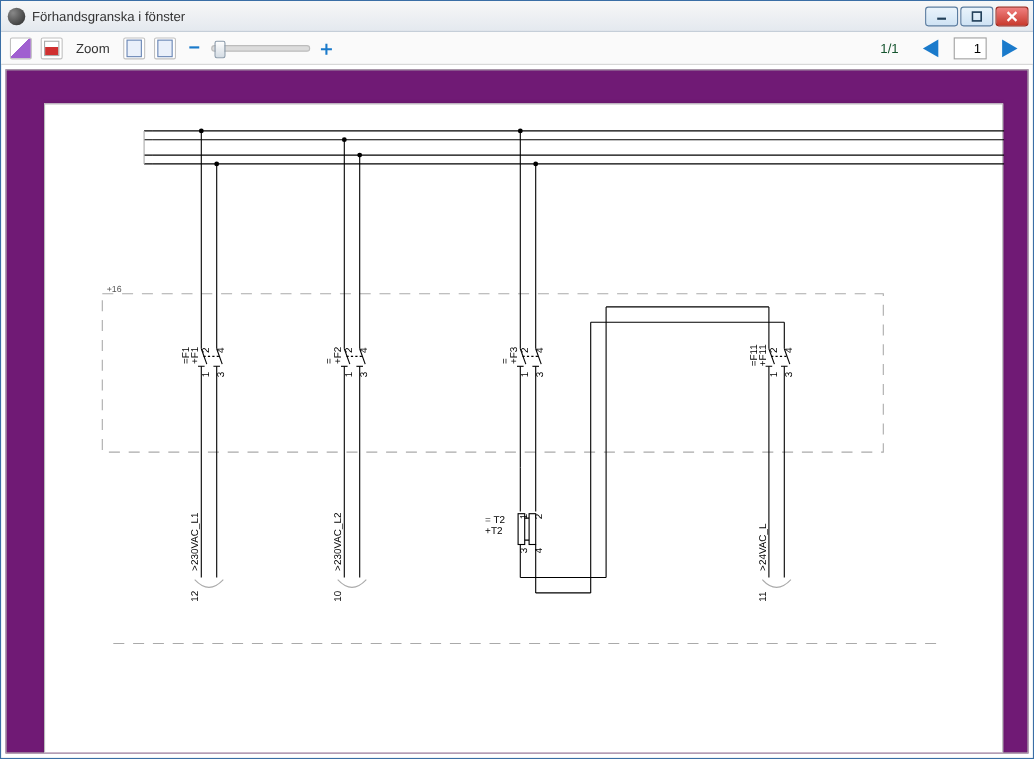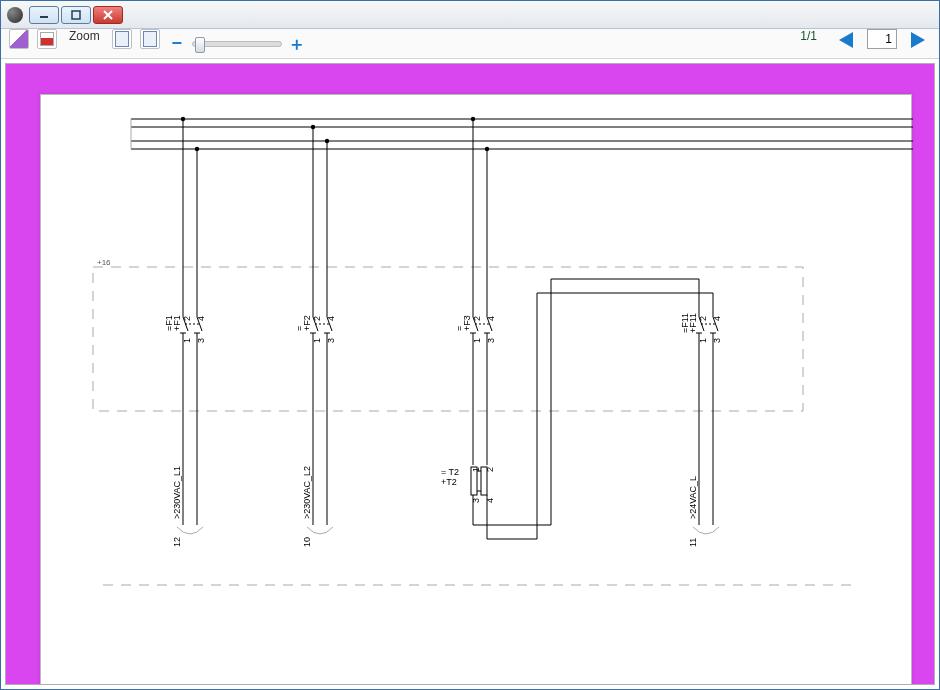--- a/index.html
+++ b/index.html
@@ -42,20 +42,21 @@
     cursor: pointer;
   }
   .winbtn.close { background: linear-gradient(#f08080, #c83a2e); border-color: #a02a20; color: #fff; }
 
   
   .toolbar {
     height: 30px;
     background: #fafafa;
     border-bottom: 1px solid #d4d4d4;
     display: flex;
+    align-items: center;
     padding: 0 8px;
     gap: 8px;
   }
   .tbtn {
     width: 20px; height: 20px;
     border: 1px solid #c0c0c0;
     border-radius: 2px;
     background: #fff;
     display: flex; align-items: center; justify-content: center;
     cursor: pointer;
@@ -101,38 +102,39 @@
   }
   .arrow-left  { border-right:14px solid #1a7acb; }
   .arrow-right { border-left:14px solid #1a7acb; }
   .page-input {
     width:30px; height:20px; border:1px solid #a0a0a0; text-align:right; padding:0 4px;
     font-size:12px;
   }
 
   
   .canvas-wrap {
-    flex:1; background:#d946ef; border:1px solid #b0b0b0; margin:4px;
+    flex:1; background:#701a75; border:1px solid #b0b0b0; margin:4px;
     overflow:hidden; position:relative;text-align:center;
   }
   .page {
     position:absolute; left:34px; top:30px; width:872px; height:614px;
     background:#fff; border:1px solid #bbb;
     box-shadow: 0 0 4px rgba(0,0,0,.15);
   }
   svg.schematic { position:absolute; left:0; top:0; }
 
   .sch-text { font-family: Arial, sans-serif; font-size:9px; fill:#000; }
   .sch-text-sm { font-family: Arial, sans-serif; font-size:8px; fill:#555; }
 </style>
 </head>
 <body>
 
 <div class="titlebar">
   <div class="appicon"></div>
+  <div class="title">Förhandsgranska i fönster</div>
   <div class="winbtns">
     <div class="winbtn">
       <svg width="10" height="10">
           <line x1="1" y1="7" x2="9" y2="7" stroke="#23405a" stroke-width="2"></line>
         </svg>
     </div>
     <div class="winbtn">
       <svg width="10" height="10">
           <rect x="1" y="1" width="8" height="8" fill="none" stroke="#23405a" stroke-width="1.5"></rect>
         </svg>

